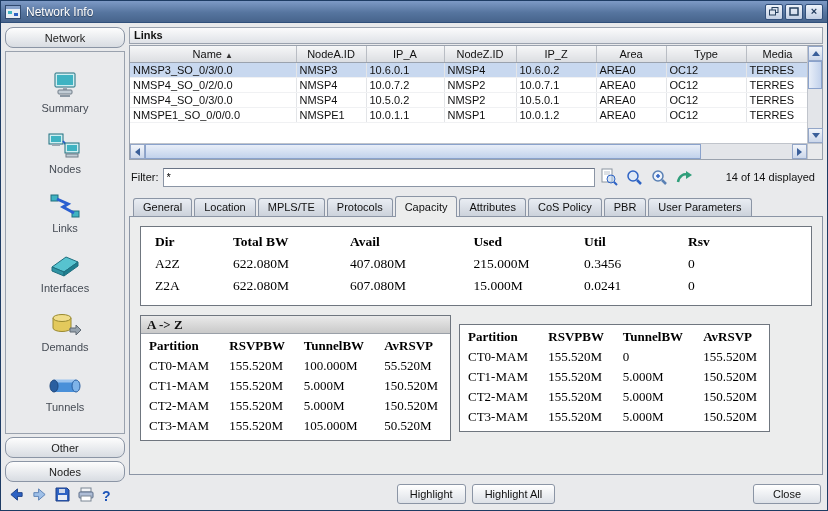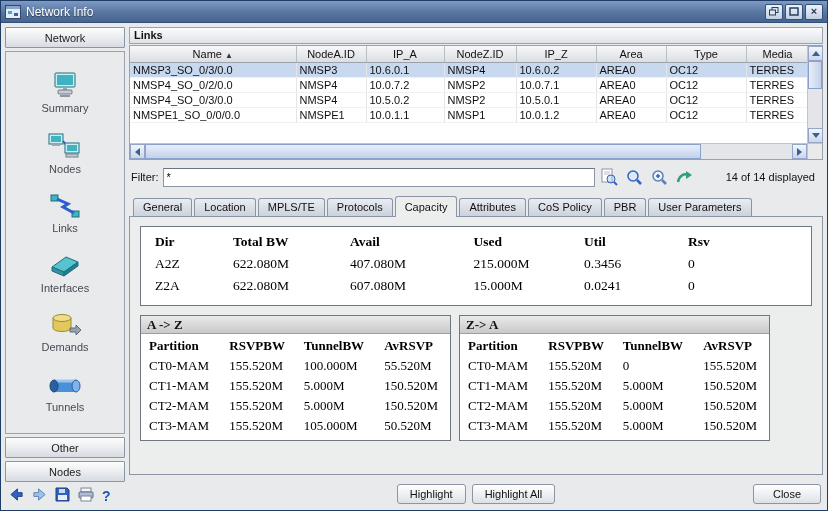--- a/index.html
+++ b/index.html
@@ -17,21 +17,21 @@
   .title-text{flex:1;color:#fff;font-weight:normal;font-size:12px;text-shadow:0 1px 1px rgba(0,0,0,.45);}
   .tb-btns{display:flex;gap:2px;}
   .tbtn{width:18px;height:16px;padding:0;display:flex;align-items:center;justify-content:center;
     background:linear-gradient(#eef3fa,#c2cfe4);border:1px solid #32507c;border-radius:2px;
     font-family:inherit;font-size:11px;font-weight:bold;color:#203a5c;line-height:1;cursor:default;}
   
   .body{flex:1;display:flex;gap:4px;padding:4px;min-height:0;}
   
   .sidebar{flex:0 0 120px;width:120px;display:flex;flex-direction:column;}
   .side-btn{height:21px;flex:0 0 21px;background:linear-gradient(#fdfdfd,#d8dce2);
-    border:1px solid #8b95a5;border-radius:1px;font-family:inherit;font-size:11px;color:#222;cursor:default;}
+    border:1px solid #8b95a5;border-radius:8px;font-family:inherit;font-size:11px;color:#222;cursor:default;}
   .side-list{flex:1;margin:3px 0;border:1px solid #9aa2ae;background:#e9eaec;
     display:flex;flex-direction:column;justify-content:space-evenly;align-items:center;padding:2px 0;min-height:0;text-align:center;}
   .side-item{display:flex;flex-direction:column;align-items:center;gap:1px;width:100%;cursor:default;}
   .side-label{color:#454b54;}
   .side-btn + .side-btn{margin-top:3px;}
   .side-toolbar{flex:0 0 24px;display:flex;align-items:center;gap:8px;padding:3px 4px 0;}
   .help-glyph{color:#1c54b8;font-weight:bold;font-size:14px;line-height:14px;}
   
   .main{flex:1;display:flex;flex-direction:column;min-width:0;}
   .links-bar{flex:0 0 17px;height:17px;line-height:15px;padding-left:4px;font-weight:bold;
@@ -433,21 +433,20 @@
                   <tr>
                     <td>CT3-MAM</td>
                     <td>155.520M</td>
                     <td>105.000M</td>
                     <td>50.520M</td>
                   </tr>
                 </tbody>
             </table>
           </div>
           <div class="cap-box">
-            <div class="cap-box-header">Z-&gt; A</div>
             <table class="cap">
               <colgroup>
                   <col style="width:82px">
                   <col style="width:76px">
                   <col style="width:82px">
                   <col style="width:60px">
                 </colgroup>
               <thead>
                   <tr>
                     <th>Partition</th>

